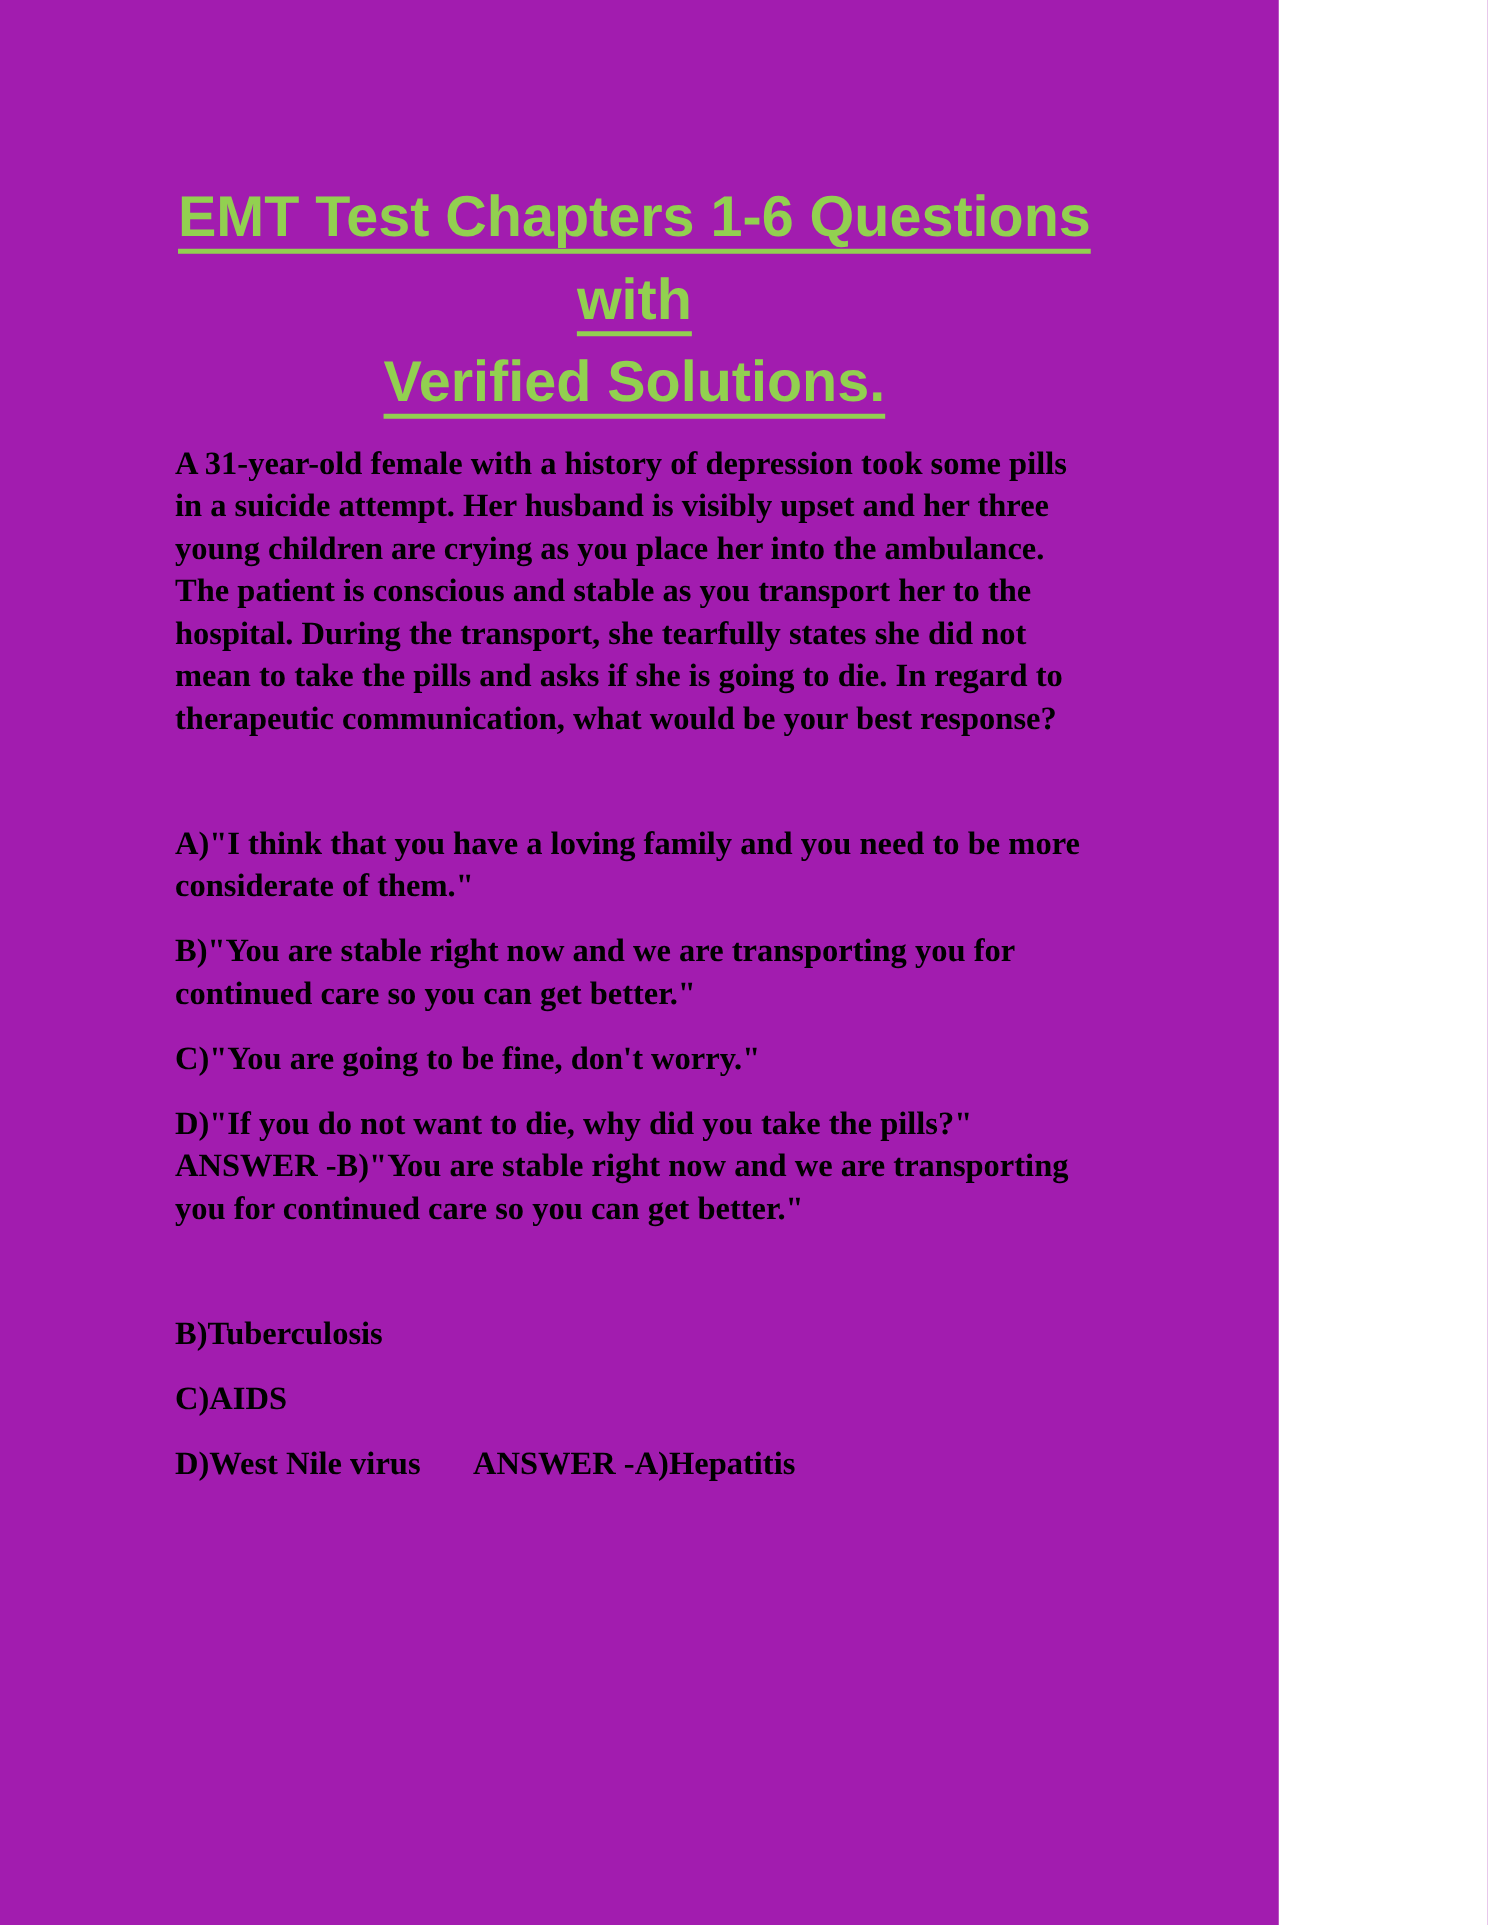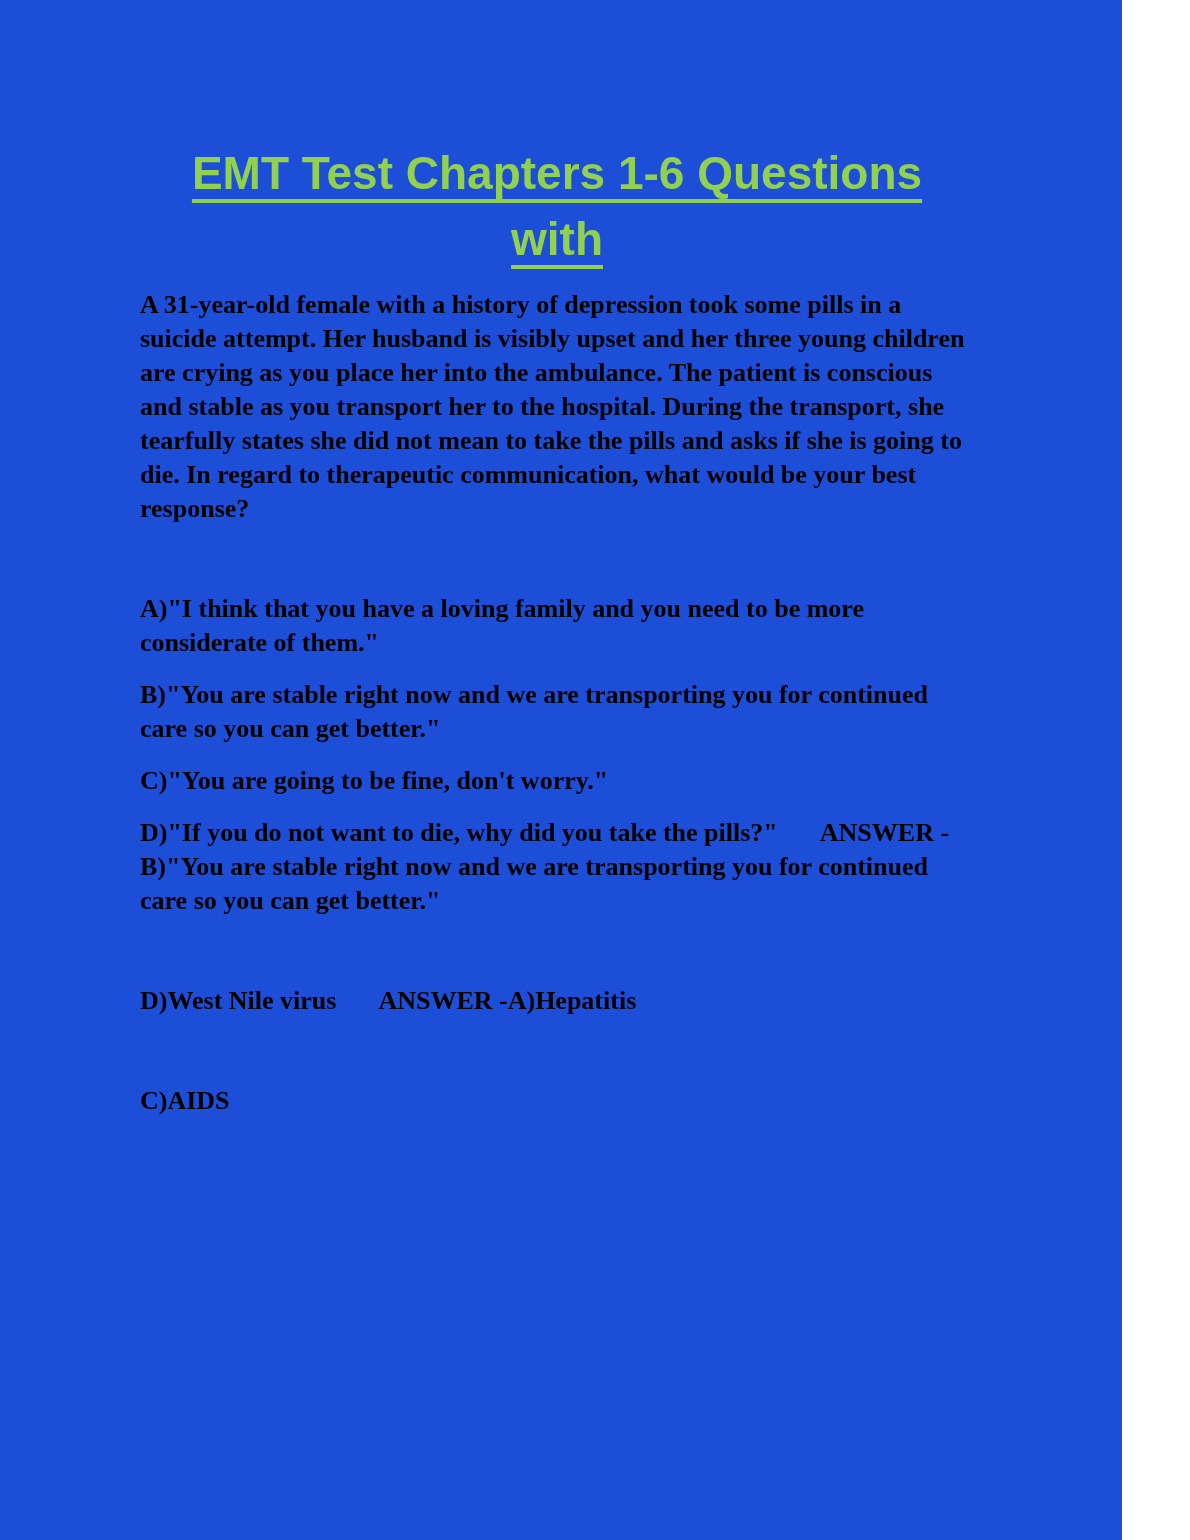--- a/index.html
+++ b/index.html
@@ -2,24 +2,24 @@
 <html><head>
 <meta charset="utf-8">
 <style>
   html, body {
     margin: 0;
     padding: 0;
     background: #ffffff;
   }
   .page {
     position: relative;
-    width: 1122px;
+    width: 1023px;
     height: 1540px;
     box-sizing: border-box;
-    background: #1d4ed8;
+    background: #a21caf;
     padding: 140px 148px 0 140px;
     font-family: "Liberation Serif", "DejaVu Serif", serif;
     font-size: 26px;
     line-height: 34px;
     color: #000000;
     overflow: hidden;
   }
   .doc-title {
     font-family: "Liberation Sans", "DejaVu Sans", sans-serif;
     font-weight: 700;
@@ -40,28 +40,29 @@
     display: inline-block;
     width: 42px;
     height: 1px;
   }
 </style>
 </head>
 <body>
 
 <div class="page">
 
-  <h1 class="doc-title"><span>EMT Test Chapters 1-6 Questions with</span><br></h1>
+  <h1 class="doc-title"><span>EMT Test Chapters 1-6 Questions with</span><br><span>Verified Solutions.</span></h1>
 
   <section>
     <p class="stem">A 31-year-old female with a history of depression took some pills in a suicide attempt. Her husband is visibly upset and her three young children are crying as you place her into the ambulance. The patient is conscious and stable as you transport her to the hospital. During the transport, she tearfully states she did not mean to take the pills and asks if she is going to die. In regard to therapeutic communication, what would be your best response?</p>
     <p class="option">A)"I think that you have a loving family and you need to be more considerate of them."</p>
     <p class="option">B)"You are stable right now and we are transporting you for continued care so you can get better."</p>
     <p class="option">C)"You are going to be fine, don't worry."</p>
     <p class="option with-answer"><span>D)"If you do not want to die, why did you take the pills?"</span><span class="answer-gap"></span><span>ANSWER -B)"You are stable right now and we are transporting you for continued care so you can get better."</span></p>
   </section>
 
   <section>
+    <p class="option">B)Tuberculosis</p>
+    <p class="option">C)AIDS</p>
     <p class="option with-answer"><span>D)West Nile virus</span><span class="answer-gap"></span><span>ANSWER -A)Hepatitis</span></p>
-    <p class="option">C)AIDS</p>
   </section>
 
 </div>
 
 </body></html>

